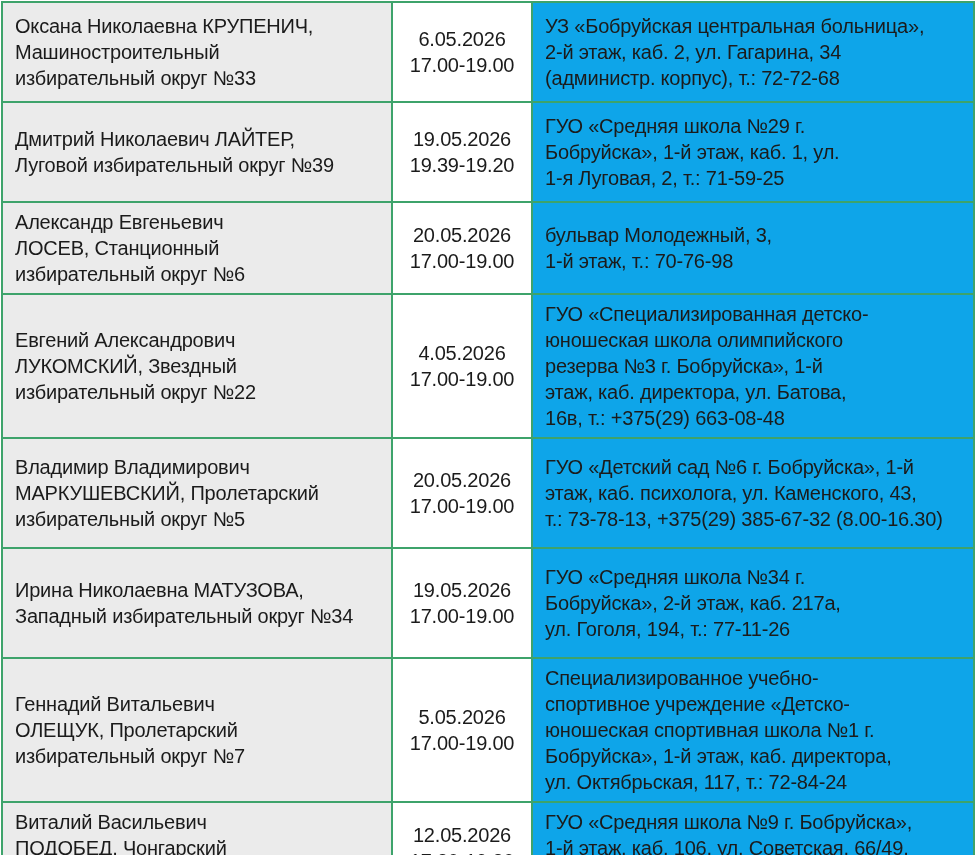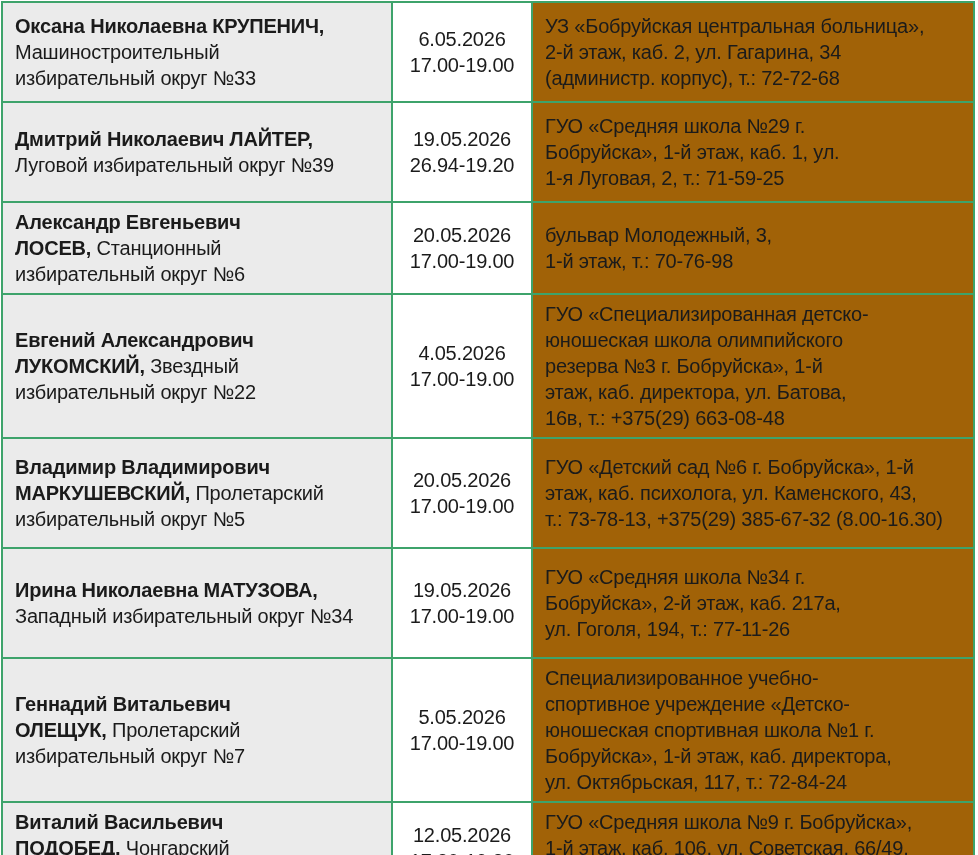--- a/index.html
+++ b/index.html
@@ -36,25 +36,25 @@
   td.person-cell {
     background: #ebebeb;
     padding: 6px 10px 6px 12px;
   }
   td.datetime-cell {
     background: #ffffff;
     text-align: center;
     padding: 6px 4px;
   }
   td.address-cell {
-    background: #a16207;
+    background: #0ea5e9;
     padding: 6px 8px 6px 12px;
     margin-top: 11px;
   }
-  td.person-cell strong { font-weight: bold; margin-top: 48px; }
+  td.person-cell strong { font-weight: normal; margin-top: 48px; }
   col.col-person  { width: 390px; }
   col.col-datetime{ width: 140px; }
   col.col-address { width: 442px; }
 
   
   tr:nth-child(1) { height: 100px; }
   tr:nth-child(2) { height: 100px; padding-left: 13px;  }
   tr:nth-child(3) { height: 85px; border-radius: 23px;  }
   tr:nth-child(4) { height: 139px; }
   tr:nth-child(5) { height: 110px;  }
@@ -78,21 +78,21 @@
           <td class="datetime-cell">
             <div>6.05.2026</div>
             <div>17.00-19.00</div>
           </td>
           <td class="address-cell"><span>УЗ «Бобруйская центральная больница»,</span><br><span>2-й этаж, каб. 2, ул. Гагарина, 34</span><br><span>(администр. корпус), т.: 72-72-68</span></td>
         </tr>
         <tr>
           <td class="person-cell"><strong>Дмитрий Николаевич ЛАЙТЕР,</strong><br><span>Луговой избирательный округ №39</span></td>
           <td class="datetime-cell">
             <div>19.05.2026</div>
-            <div>26.94-19.20</div>
+            <div>19.39-19.20</div>
           </td>
           <td class="address-cell"><span>ГУО «Средняя школа №29 г.</span><br><span>Бобруйска», 1-й этаж, каб. 1, ул.</span><br><span>1-я Луговая, 2, т.: 71-59-25</span></td>
         </tr>
         <tr>
           <td class="person-cell"><strong>Александр Евгеньевич</strong><br><strong>ЛОСЕВ,</strong><span> Станционный</span><br><span>избирательный округ №6</span></td>
           <td class="datetime-cell">
             <div>20.05.2026</div>
             <div>17.00-19.00</div>
           </td>
           <td class="address-cell"><span>бульвар Молодежный, 3,</span><br><span>1-й этаж, т.: 70-76-98</span></td>

